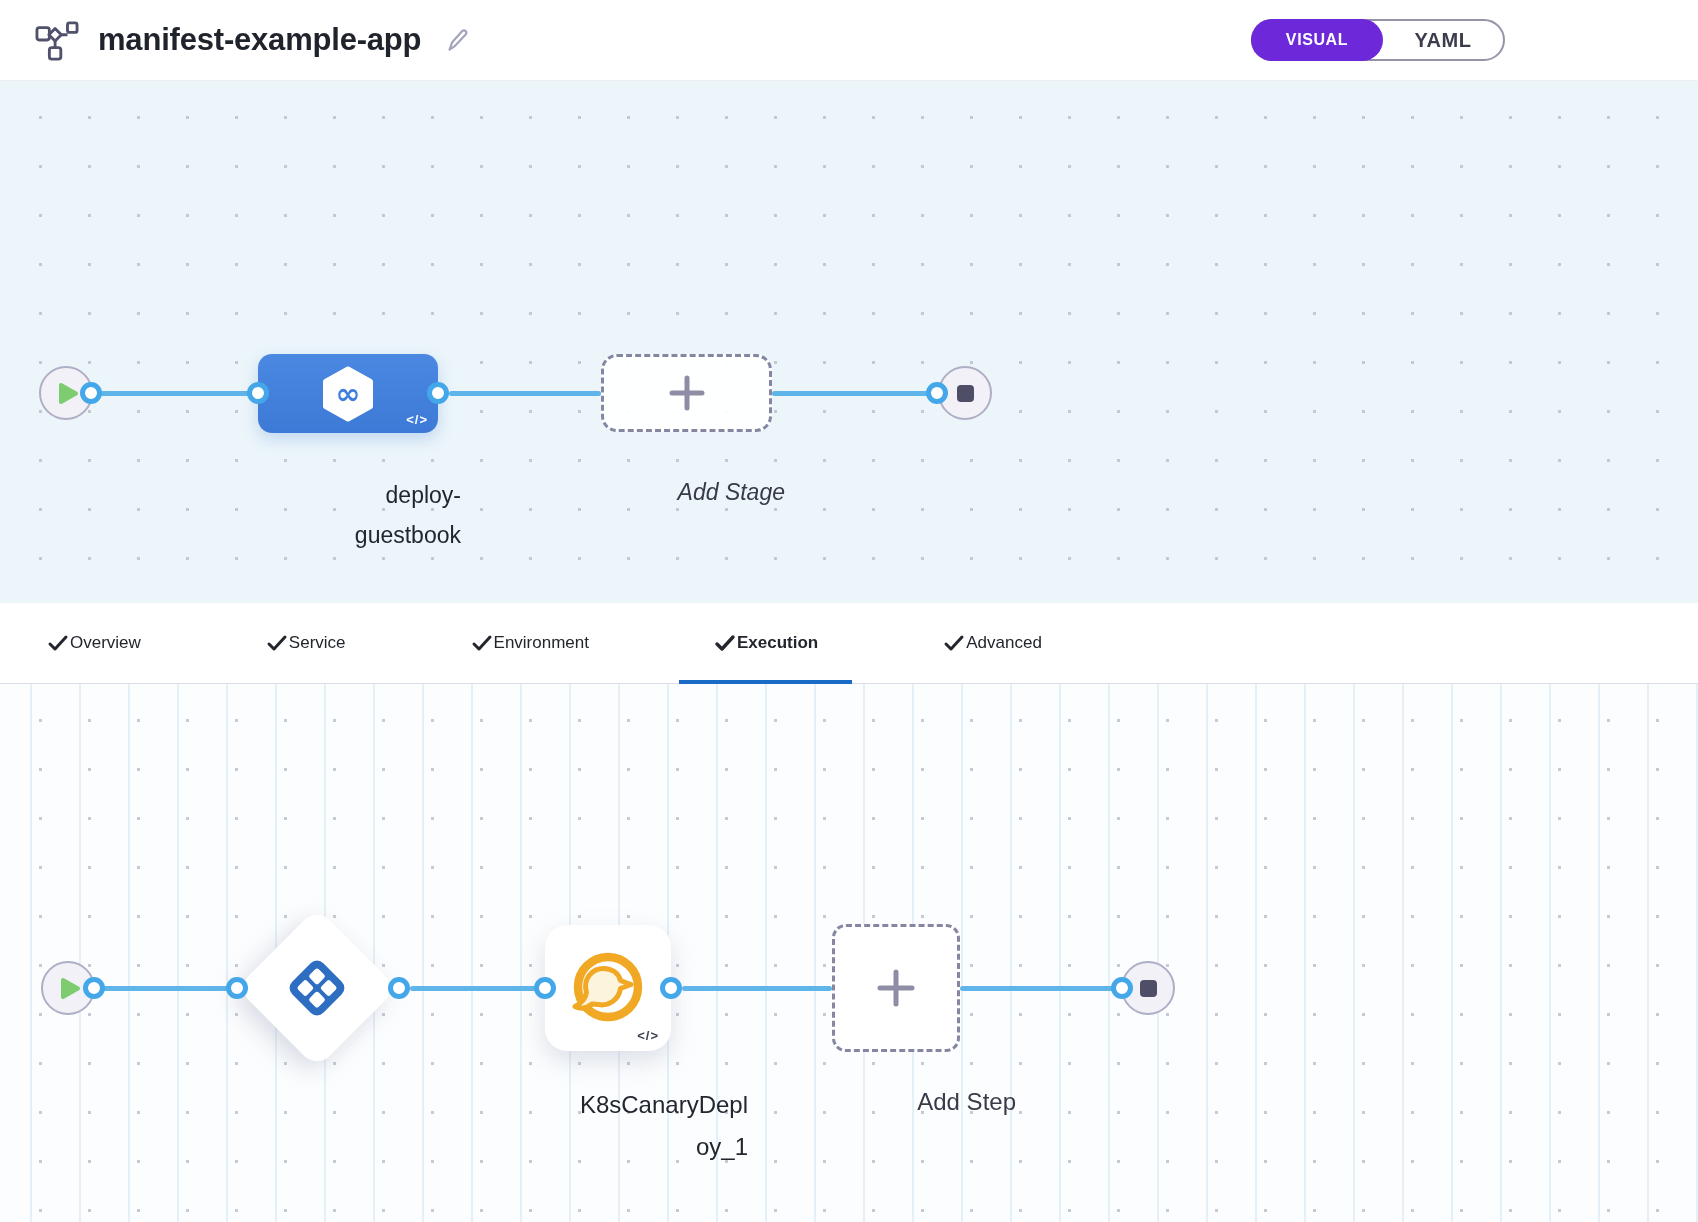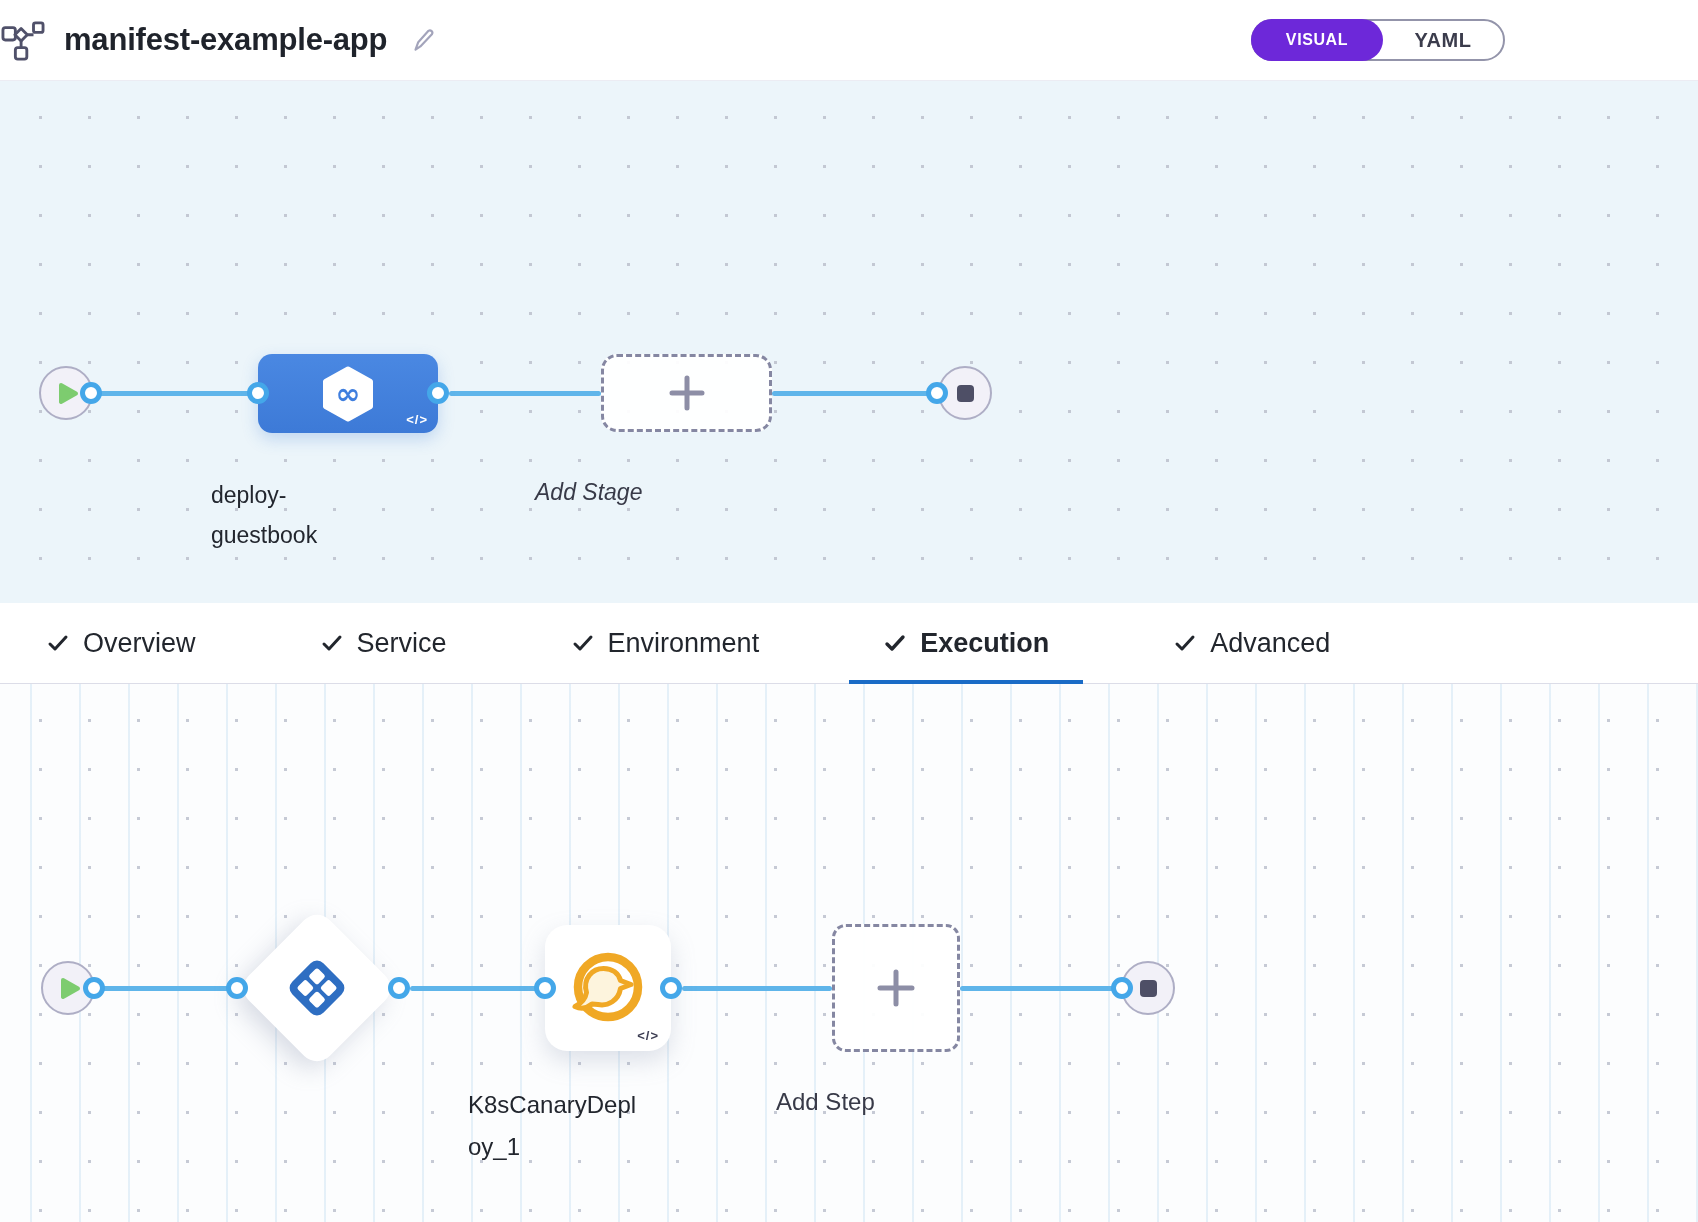--- a/index.html
+++ b/index.html
@@ -1,21 +1,21 @@
 <!DOCTYPE html>
 <html><head>
 <meta charset="utf-8">
 <style>
   * { margin:0; padding:0; box-sizing:border-box; }
   html,body { width:1698px; height:1222px; overflow:hidden; background:#fff;
     font-family:"Liberation Sans","DejaVu Sans",sans-serif; }
 
   
   .header { position:absolute; top:0; left:0; width:1698px; height:81px; background:#fff;
-    border-bottom:1px solid #ececf3; display:flex; align-items:center; z-index:5; }
+    border-bottom:1px solid #ececf3; display:flex; align-items:center; padding-left:34px; z-index:5; }
   .header-icon { width:46px; height:42px; display:flex; align-items:center; justify-content:center; margin-right:18px; }
   .page-title { font-size:31px; font-weight:700; color:#1f232b; letter-spacing:-0.2px; }
   .edit-icon { margin-left:20px; width:30px; height:30px; display:flex; align-items:center; justify-content:center; cursor:pointer; }
   .view-toggle { position:absolute; right:193px; top:19px; width:254px; height:42px; border:2px solid #9394aa;
     border-radius:22px; background:#fff; display:flex; align-items:center; }
   .toggle-visual { position:absolute; left:-2px; top:-2px; height:42px; width:132px; background:#6d28d9;
     border-radius:22px; display:flex; align-items:center; justify-content:center; color:#fff;
     font-weight:700; font-size:16px; letter-spacing:0.6px; cursor:pointer; }
   .toggle-yaml { position:absolute; right:0; top:0; height:38px; width:120px; display:flex; align-items:center;
     justify-content:center; color:#3b3c4c; font-weight:700; font-size:20px; letter-spacing:0.6px; cursor:pointer; }
@@ -31,35 +31,35 @@
 
   
   .endpoint { position:absolute; width:54px; height:54px; border-radius:50%; background:#f2f1f8;
     border:2.5px solid #aeaec5; display:flex; align-items:center; justify-content:center; }
   .conn-dot { position:absolute; width:22px; height:22px; border-radius:50%; background:#fff;
     border:5px solid #44a7e9; z-index:3; }
   .conn-line { position:absolute; height:5px; background:#5fb5ea; border-radius:3px; z-index:1; }
   .stop-square { width:17px; height:17px; border-radius:4px; background:#4e4f66; }
   .dashed-box { position:absolute; background:rgba(255,255,255,.95); border:3px dashed #8587a2;
     display:flex; align-items:center; justify-content:center; cursor:pointer; z-index:2; }
-  .node-label { position:absolute; text-align:left; color:#22262e; }
+  .node-label { position:absolute; text-align:right; color:#22262e; }
   .code-badge { position:absolute; color:#fff; font-size:13px; font-weight:700; letter-spacing:1px; }
 
   
   .stage-node { position:absolute; left:258px; top:273px; width:180px; height:79px; border-radius:14px;
     background:linear-gradient(180deg,#4a88e2,#3d7ad7); box-shadow:0 6px 16px rgba(61,122,216,.25);
     display:flex; align-items:center; justify-content:center; cursor:pointer; z-index:2; }
   .stage-label { left:211px; top:394px; width:250px; font-size:23px; line-height:40px; }
   .addstage-label { left:535px; top:398px; width:250px; font-size:23px; color:#383a48;font-style:italic; }
 
   
   .tabbar { position:absolute; top:603px; left:0; width:1698px; height:81px; background:#fff;
     border-bottom:1px solid #dcdde8; display:flex; align-items:stretch; padding-left:12px; z-index:4; }
-  .tab { position:relative; display:inline-flex; align-items:center; gap:13px; padding:0 34px;
-    margin-right:56px; font-size:27px; color:#22262d; cursor:pointer; white-space:nowrap; }
+  .tab { position:relative; display:inline-flex; align-items:center; padding:0 34px;
+    margin-right:56px; font-size:17px; color:#22262d; cursor:pointer; white-space:nowrap; }
   .tab.active { font-weight:700; }
   .tab.active::after { content:""; position:absolute; left:0; right:0; bottom:-1px; height:4px; background:#1a6bc6; }
   .check-icon { display:flex; }
 
   
   .diamond-node { position:absolute; left:260px; top:247px; width:114px; height:114px; background:#fff;
     border-radius:18px; transform:rotate(45deg); box-shadow:0 10px 24px rgba(140,150,175,.32); cursor:pointer; z-index:2; }
   .step-node { position:absolute; left:545px; top:241px; width:126px; height:126px; background:#fff;
     border-radius:22px; box-shadow:0 10px 24px rgba(140,150,175,.28); display:flex; align-items:center;
     justify-content:center; cursor:pointer; z-index:2; }

